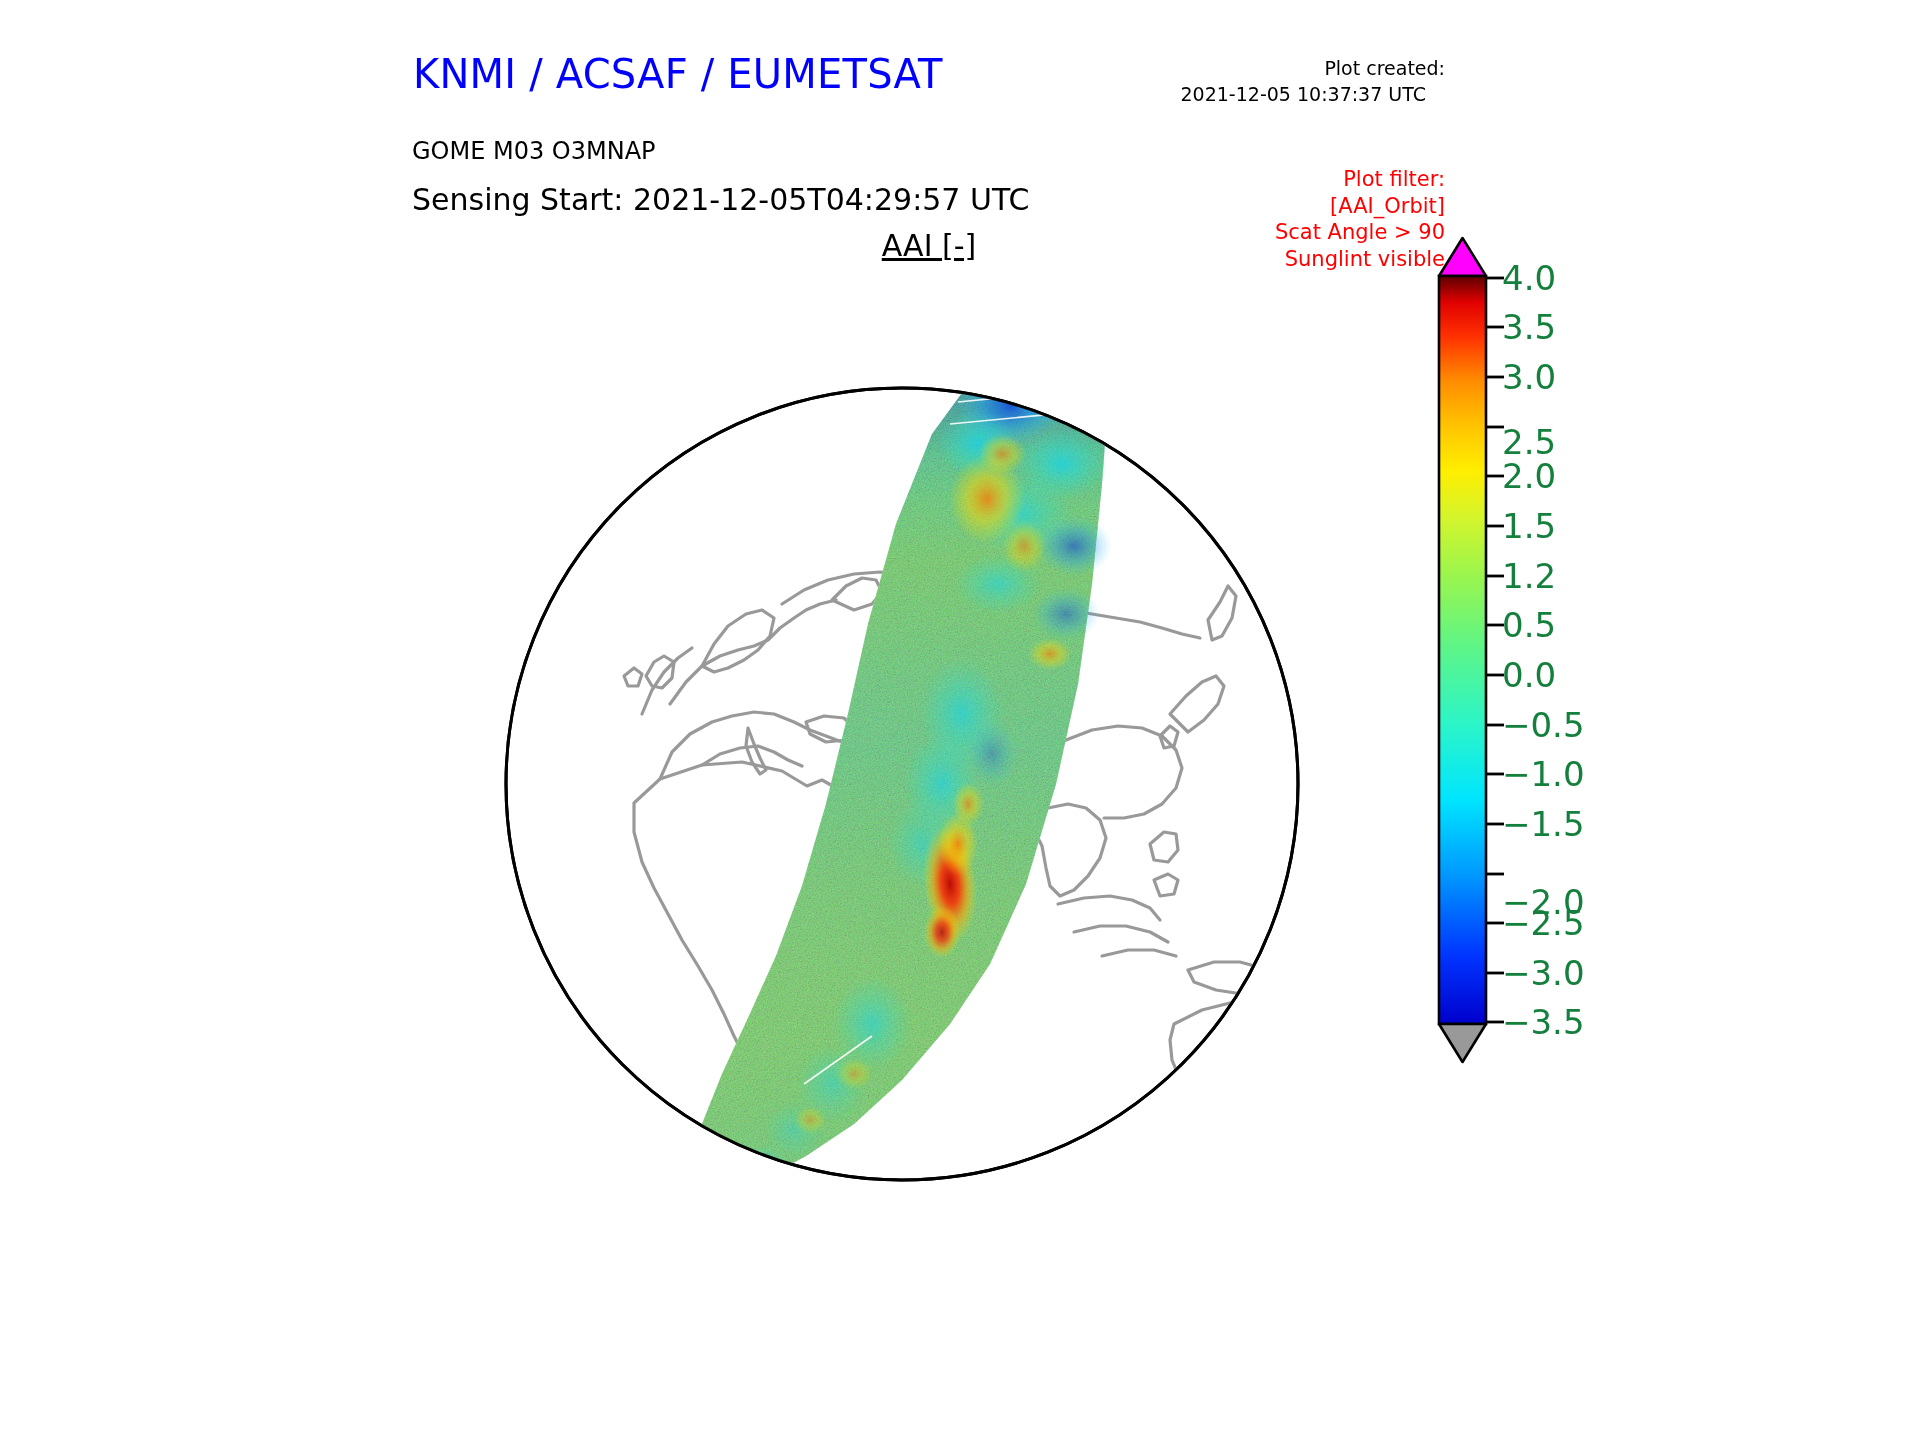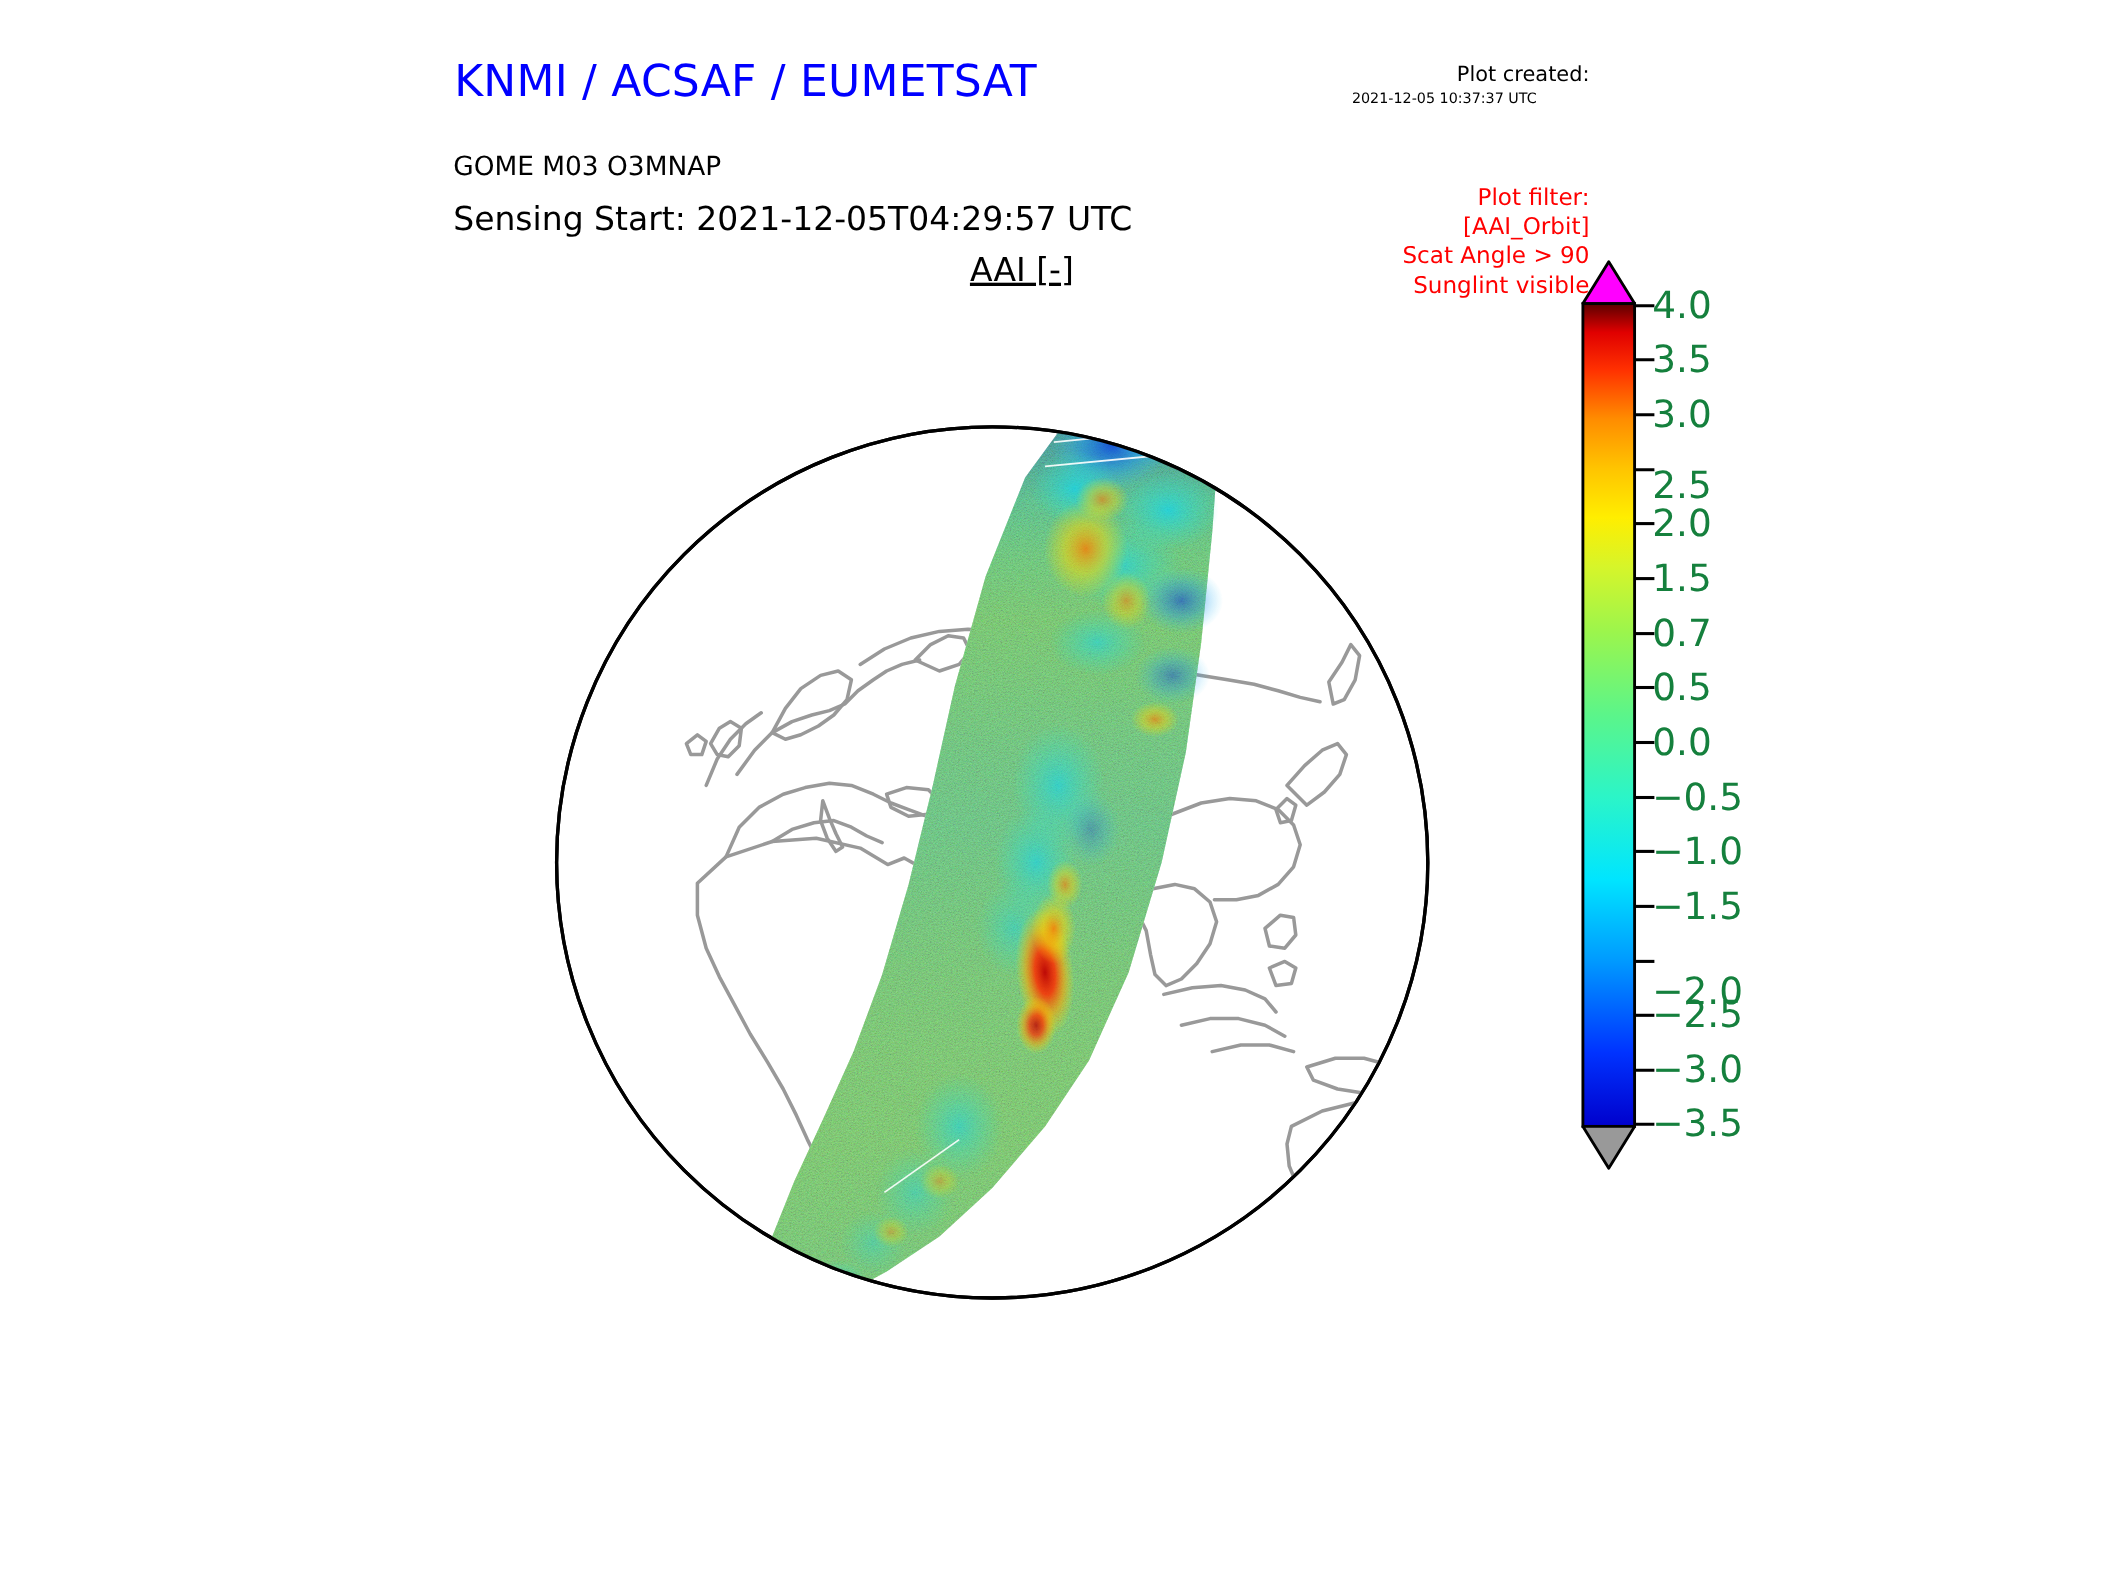--- a/index.html
+++ b/index.html
@@ -38,25 +38,25 @@
     left: 1165px;
     top: 57px;
     width: 280px;
     text-align: right;
     font-size: 19px;
     color: #000000;
     white-space: nowrap;
   }
   .created-value {
     position: absolute;
-    left: 1047px;
+    left: 1076px;
     top: 83px;
     width: 350px;
     text-align: right;
-    font-size: 13px;
+    font-size: 19px;
     color: #000000;
     white-space: nowrap;
   }
 
   .product-name {
     position: absolute;
     left: 412px;
     top: 137px;
     font-size: 24px;
     white-space: nowrap;
@@ -432,21 +432,21 @@
       </g>
     </svg>
 
     <div class="cbar-labels">
       <div class="cbar-tick-label" style="top:46px">4.0</div>
       <div class="cbar-tick-label" style="top:95px">3.5</div>
       <div class="cbar-tick-label" style="top:145px">3.0</div>
       <div class="cbar-tick-label" style="top:210px">2.5</div>
       <div class="cbar-tick-label" style="top:244px">2.0</div>
       <div class="cbar-tick-label" style="top:294px">1.5</div>
-      <div class="cbar-tick-label" style="top:344px">0.7</div>
+      <div class="cbar-tick-label" style="top:344px">1.2</div>
       <div class="cbar-tick-label" style="top:393px">0.5</div>
       <div class="cbar-tick-label" style="top:443px">0.0</div>
       <div class="cbar-tick-label" style="top:493px">−0.5</div>
       <div class="cbar-tick-label" style="top:542px">−1.0</div>
       <div class="cbar-tick-label" style="top:592px">−1.5</div>
       <div class="cbar-tick-label" style="top:670px">−2.0</div>
       <div class="cbar-tick-label" style="top:691px">−2.5</div>
       <div class="cbar-tick-label" style="top:741px">−3.0</div>
       <div class="cbar-tick-label" style="top:790px">−3.5</div>
     </div>

